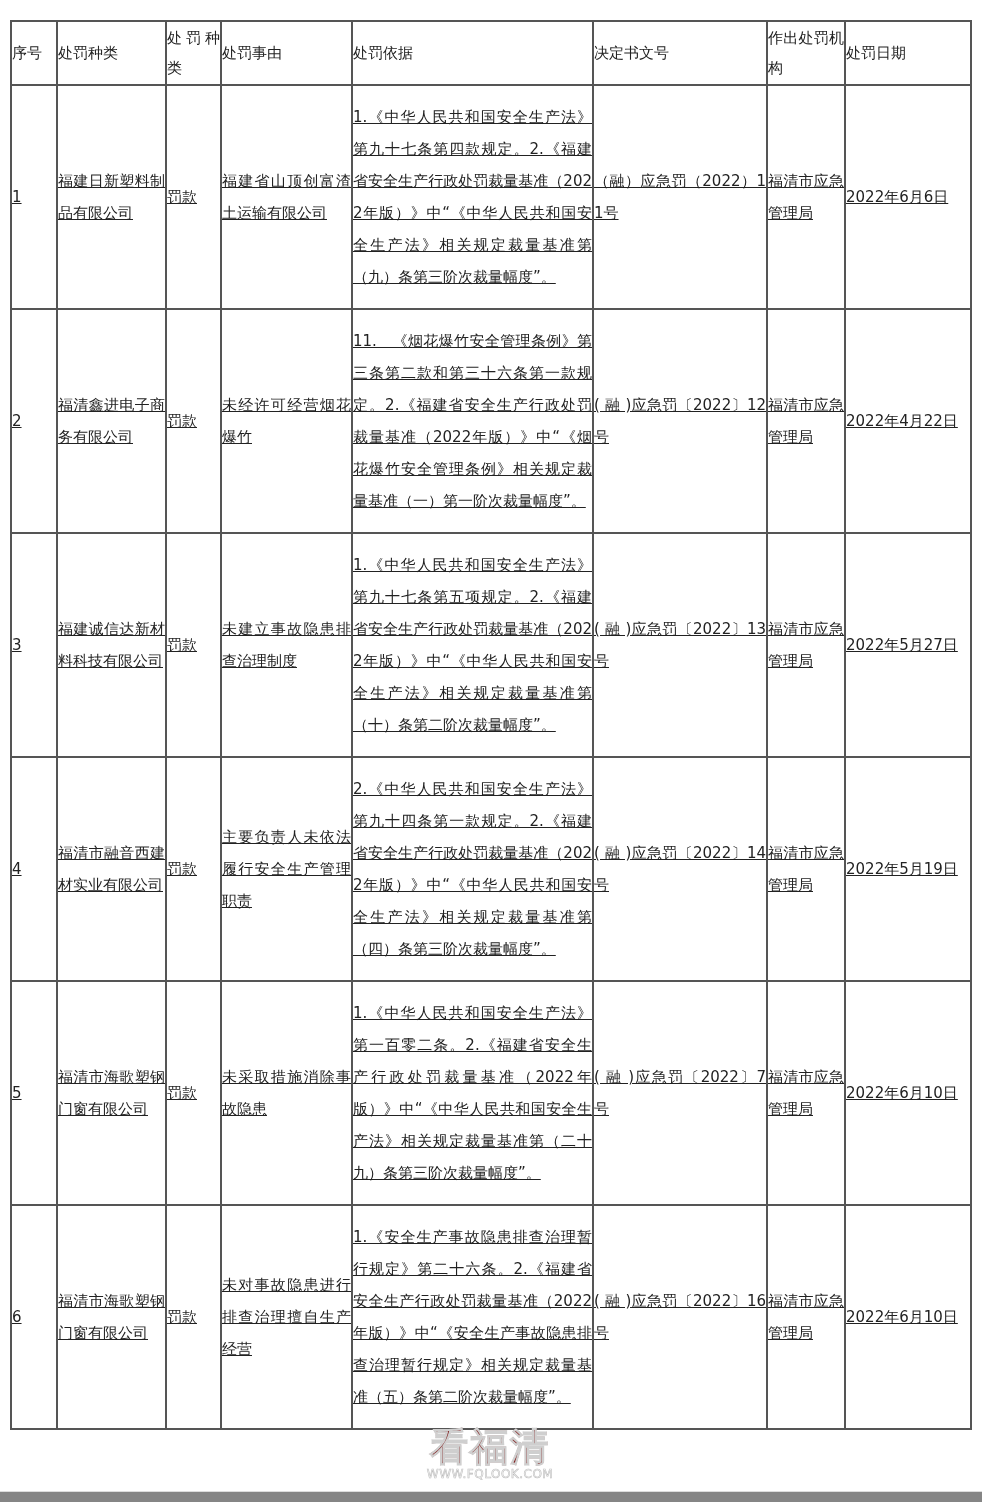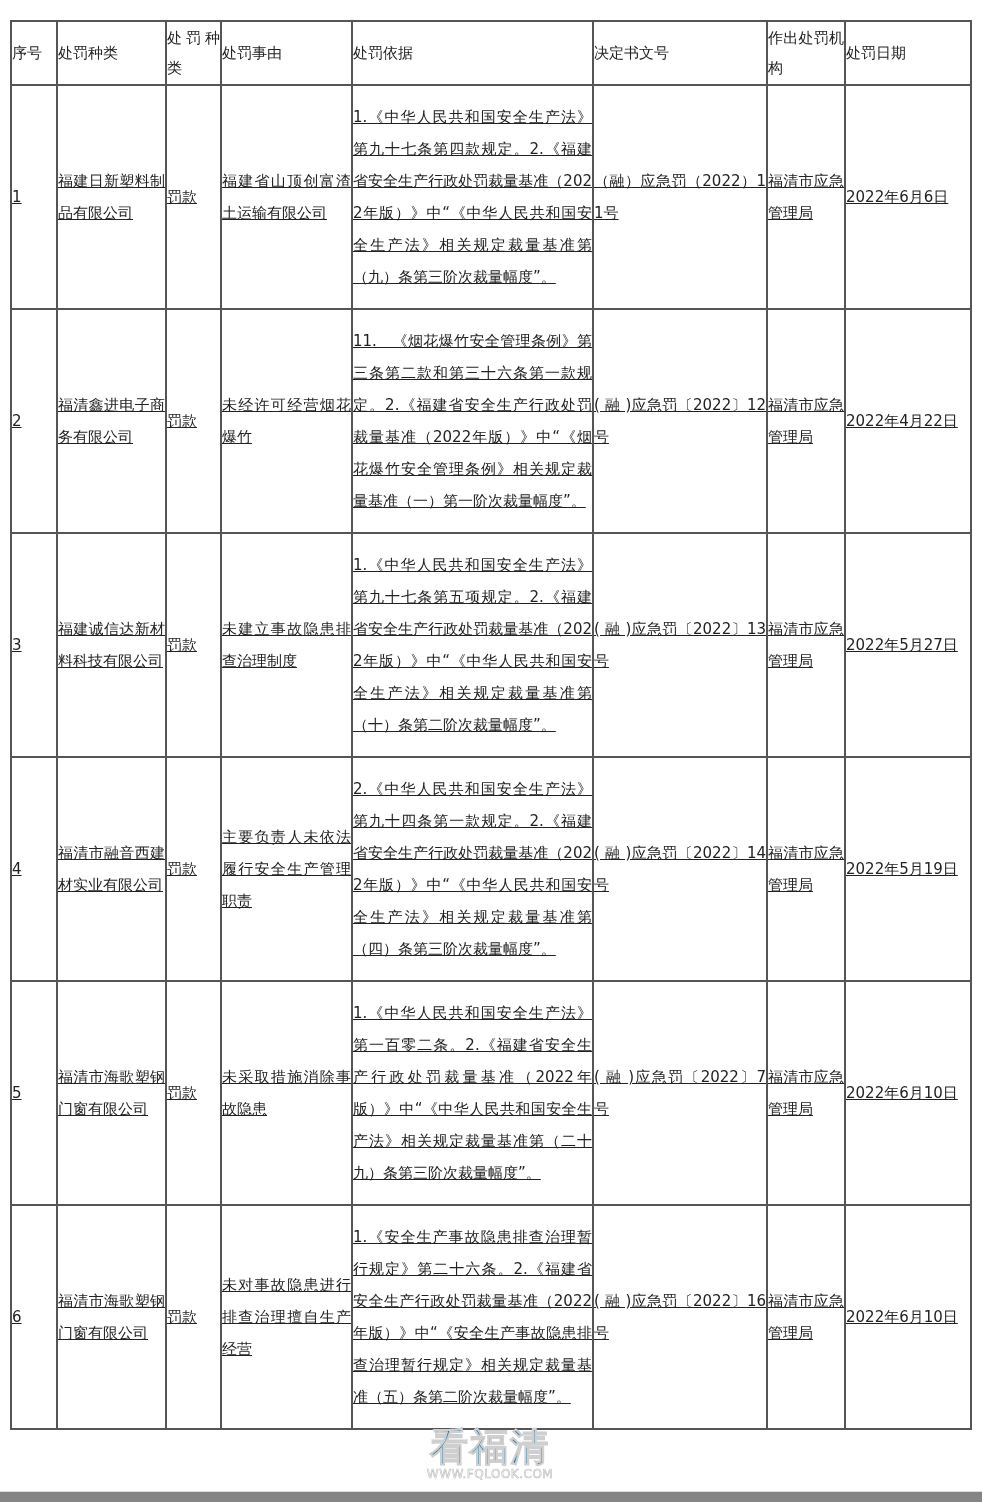--- a/index.html
+++ b/index.html
@@ -9,21 +9,21 @@
          table-layout:fixed; width:960px; }
   table.penalty td { border:2px solid #555; padding:0; vertical-align:middle;
          font-size:15px; line-height:32px; text-align:justify; word-break:break-all;
          overflow:hidden; }
   table.penalty tr.head td { height:62px; line-height:30px; }
   table.penalty tr.row td { height:222px;text-decoration:underline; }
   .justify { text-align:justify; text-align-last:left; }
   .watermark { position:absolute; left:420px; top:1426px; width:140px; text-align:center;
          color:#ffffff; pointer-events:none; }
   .watermark .wm-title { font-size:38px; line-height:42px; letter-spacing:2px;
-         -webkit-text-stroke:1px #cfcfcf; color:#0369a1; font-weight:bold; }
+         -webkit-text-stroke:1px #cfcfcf; color:#7f1d1d; font-weight:bold; }
   .watermark .wm-url { font-size:12px; line-height:12px; color:#ffffff;
          -webkit-text-stroke:0.6px #bdbdbd; letter-spacing:0.5px; }
   .bottom-bar { position:absolute; left:0; top:1491px; width:982px; height:11px;
          background:#858585; border-top:1px solid #dcdcdc; }
 </style>
 </head>
 <body>
 
 <table class="penalty">
   <colgroup>

